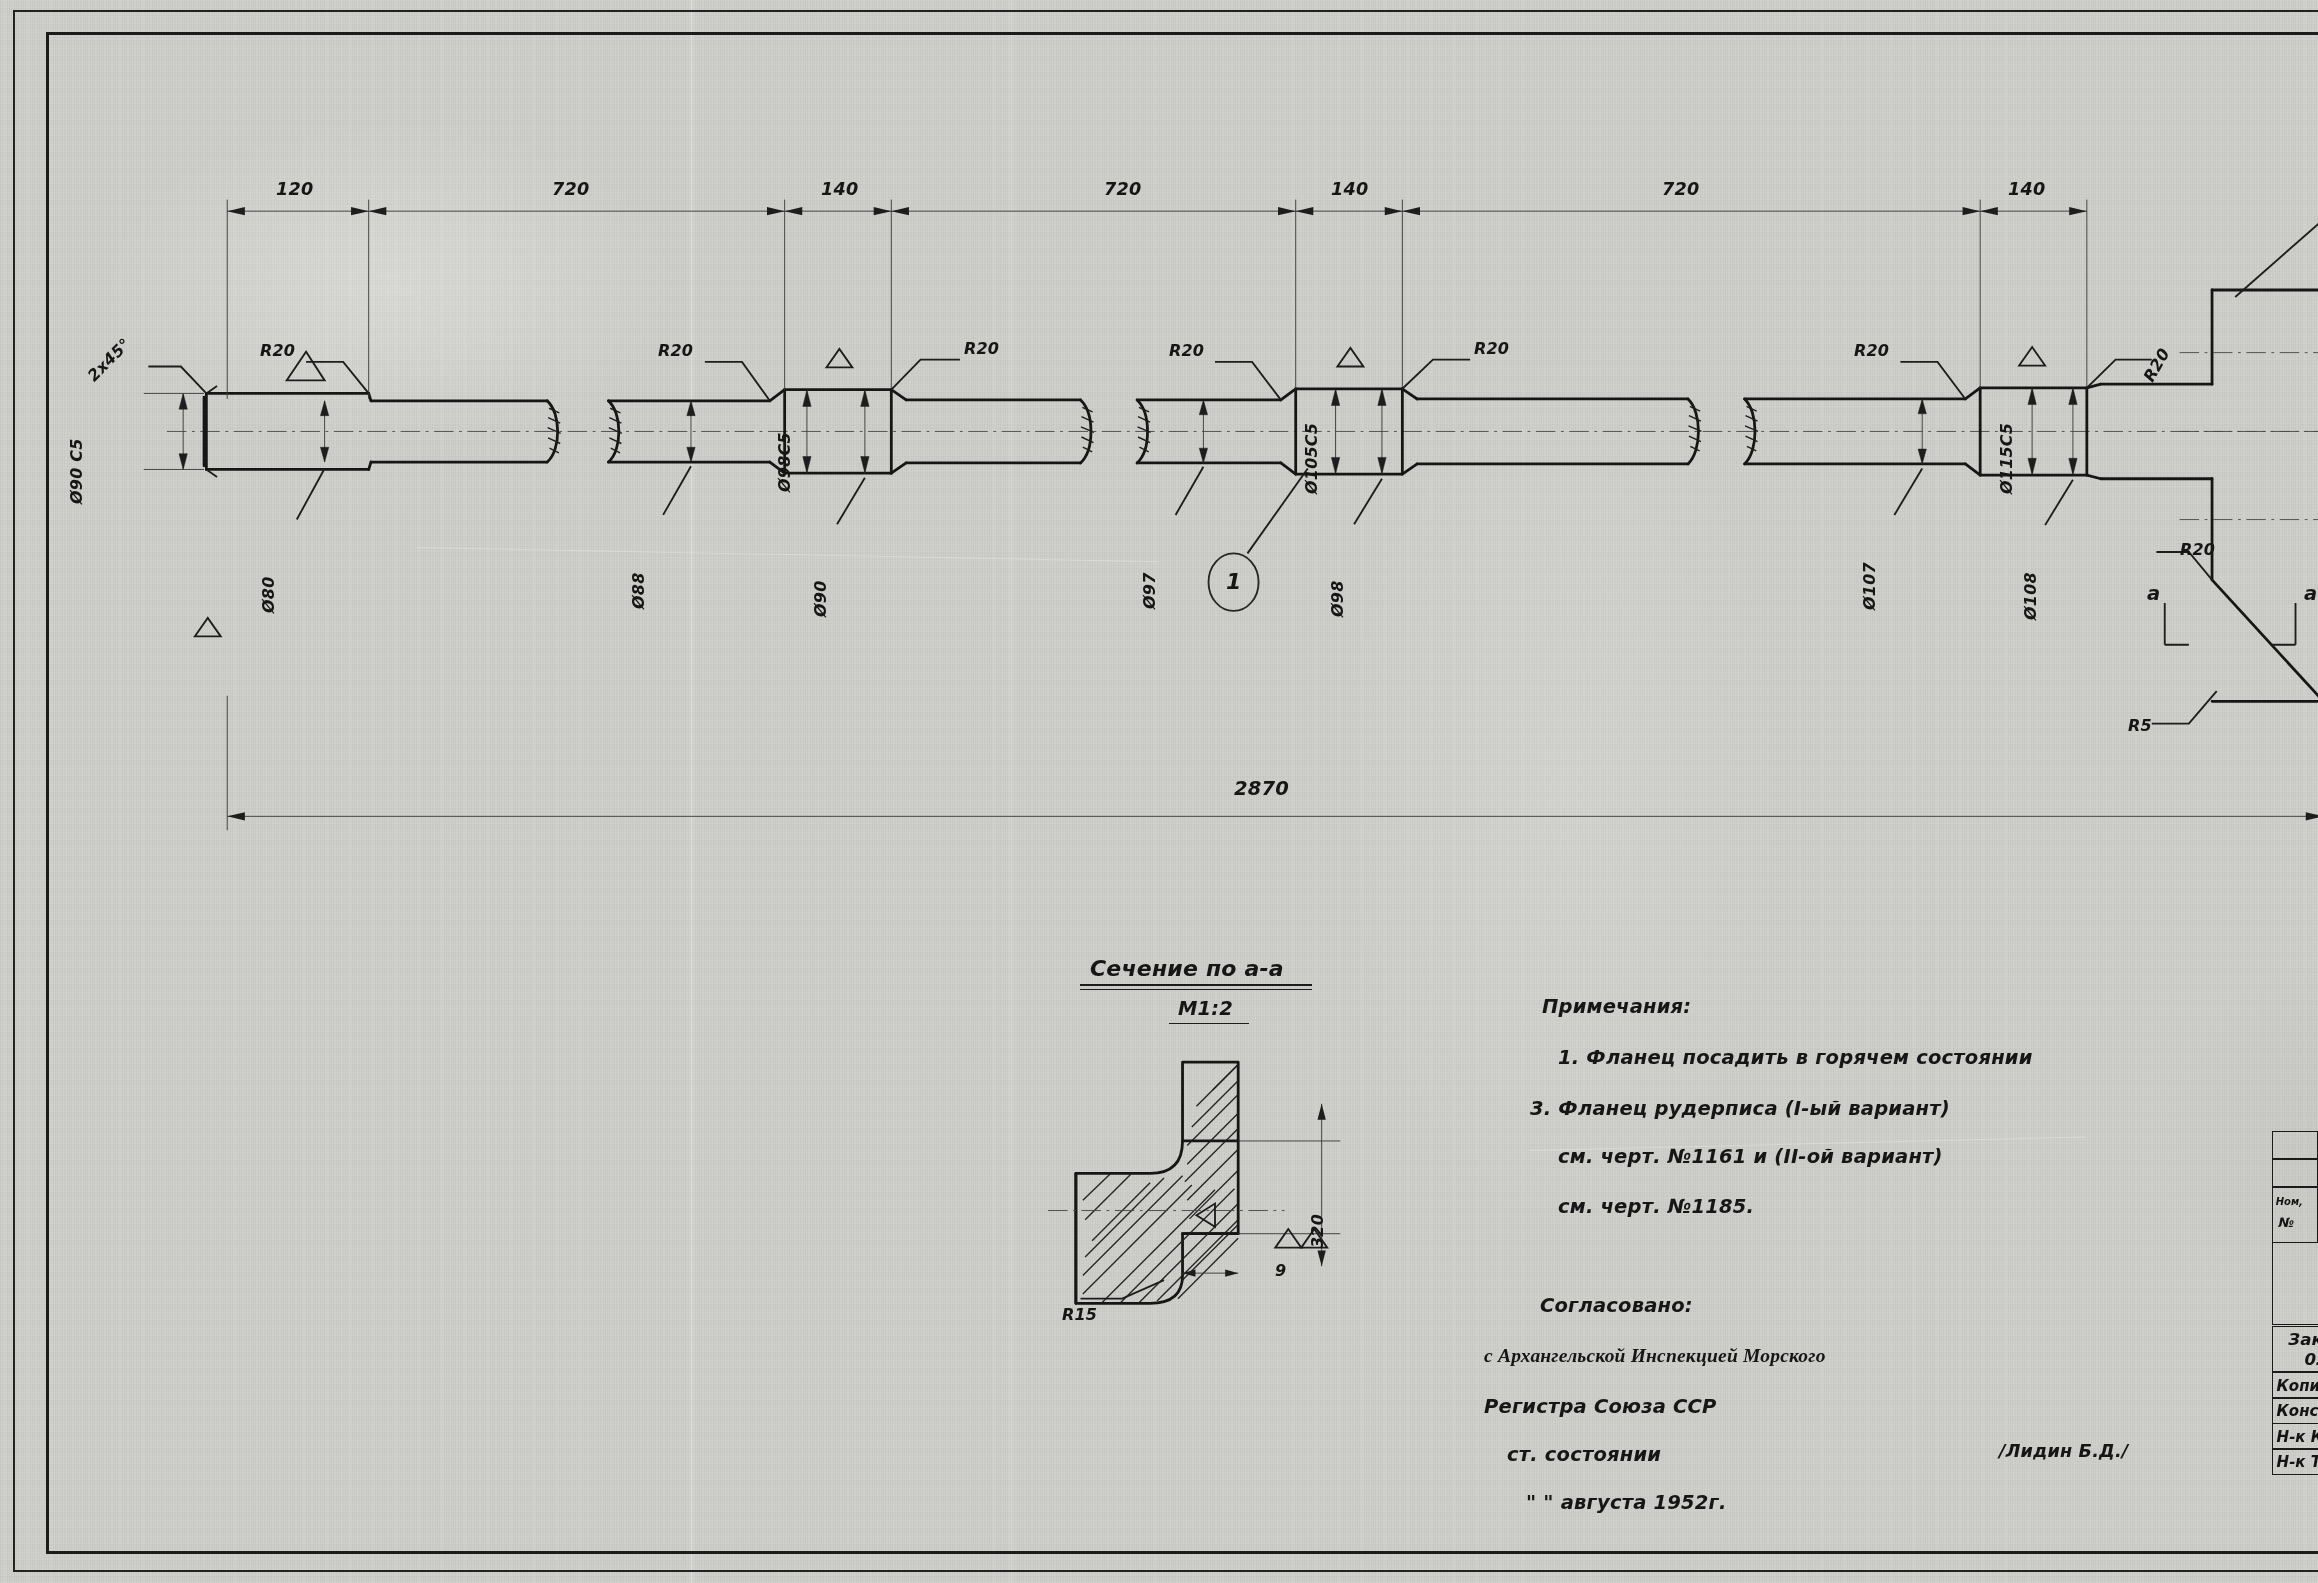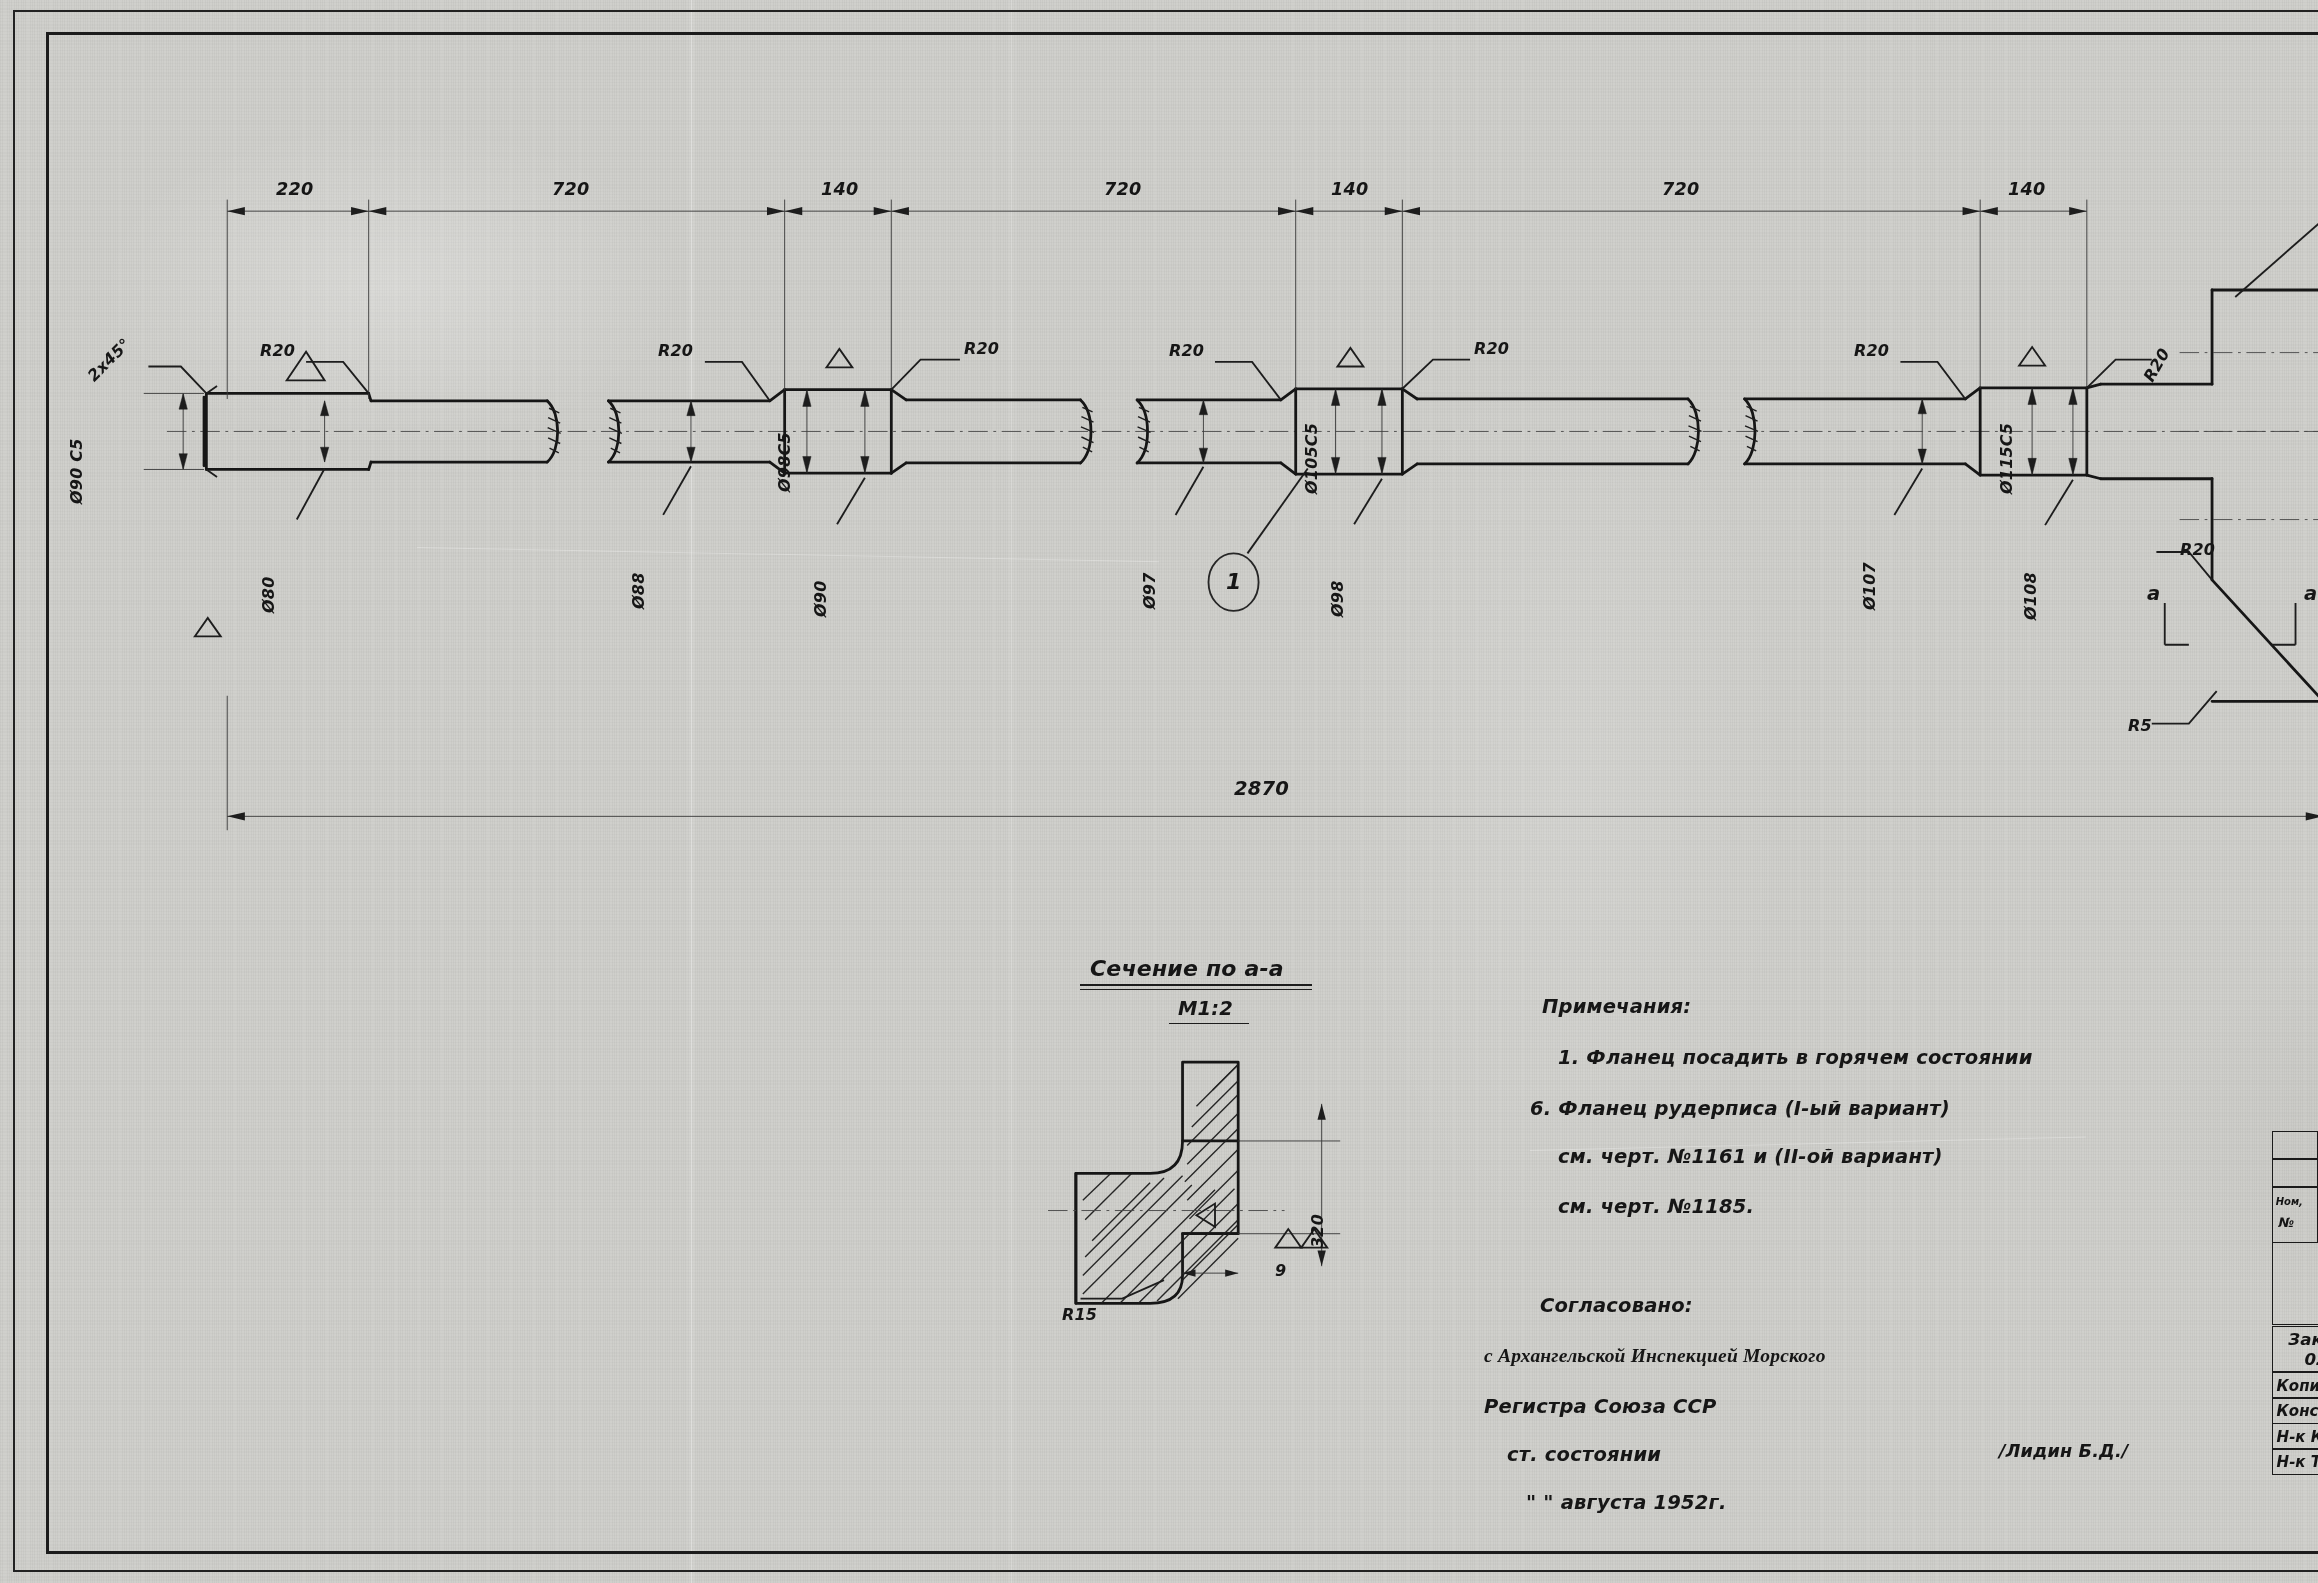--- a/index.html
+++ b/index.html
@@ -408,21 +408,21 @@
 
       <path class="st-md" d="M360,430 L270,470 L180,470"></path>
 
       <path class="st-md" d="M430,290 L470,265 L470,315 Z"></path>
       <path class="st-md" d="M600,360 L628,320 L656,360 Z"></path>
       <path class="st-md" d="M656,360 L684,320 L712,360 Z"></path>
     </g>
 
   </svg>
 
-  <div class="txt t38" style="left:276px;top:179px;">220</div>
+  <div class="txt t38" style="left:276px;top:179px;">120</div>
   <div class="txt t38" style="left:552px;top:179px;">720</div>
   <div class="txt t38" style="left:821px;top:179px;">140</div>
   <div class="txt t38" style="left:1104px;top:179px;">720</div>
   <div class="txt t38" style="left:1331px;top:179px;">140</div>
   <div class="txt t38" style="left:1662px;top:179px;">720</div>
   <div class="txt t38" style="left:2008px;top:179px;">140</div>
 
   <div class="txt t42" style="left:1234px;top:777px;">2870</div>
 
   <div class="txt t34 rot45" style="left:97px;top:366px;">2x45°</div>
@@ -458,21 +458,21 @@
   <div class="ln h" style="left:1080px;top:984px;width:232px;height:1.9px;background:#1c1c1c;"></div>
   <div class="ln h" style="left:1080px;top:989px;width:232px;height:1.4px;background:#1c1c1c;"></div>
   <div class="txt t42" style="left:1178px;top:997px;">М1:2</div>
   <div class="ln h" style="left:1169px;top:1023px;width:80px;height:1.4px;background:#1c1c1c;"></div>
   <div class="txt t34" style="left:1062px;top:1305px;">R15</div>
   <div class="txt t34" style="left:1275px;top:1261px;">9</div>
   <div class="txt t34 rot90" style="left:1327px;top:1229px;">320</div>
 
   <div class="txt t42" style="left:1542px;top:995px;">Примечания:</div>
   <div class="txt t42" style="left:1530px;top:1046px;margin-left:28px;">1. Фланец  посадить в горячем состоянии</div>
-  <div class="txt t42" style="left:1530px;top:1097px;">6. Фланец рудерписа (I-ый вариант)</div>
+  <div class="txt t42" style="left:1530px;top:1097px;">3. Фланец рудерписа (I-ый вариант)</div>
   <div class="txt t42" style="left:1558px;top:1145px;">см. черт. №1161  и (II-ой вариант)</div>
   <div class="txt t42" style="left:1558px;top:1195px;">см. черт.  №1185.</div>
 
   <div class="txt t42" style="left:1540px;top:1294px;">Согласовано:</div>
   <div class="txt t42" style="left:1484px;top:1345px;font-family:Liberation Serif, serif;">с Архангельской Инспекцией Морского</div>
   <div class="txt t42" style="left:1484px;top:1395px;">Регистра Союза ССР</div>
   <div class="txt t42" style="left:1507px;top:1443px;">ст. состоянии</div>
   <div class="txt t38" style="left:1999px;top:1441px;">/Лидин Б.Д./</div>
   <div class="txt t42" style="left:1526px;top:1491px;">"  "  августа  1952г.</div>
 

